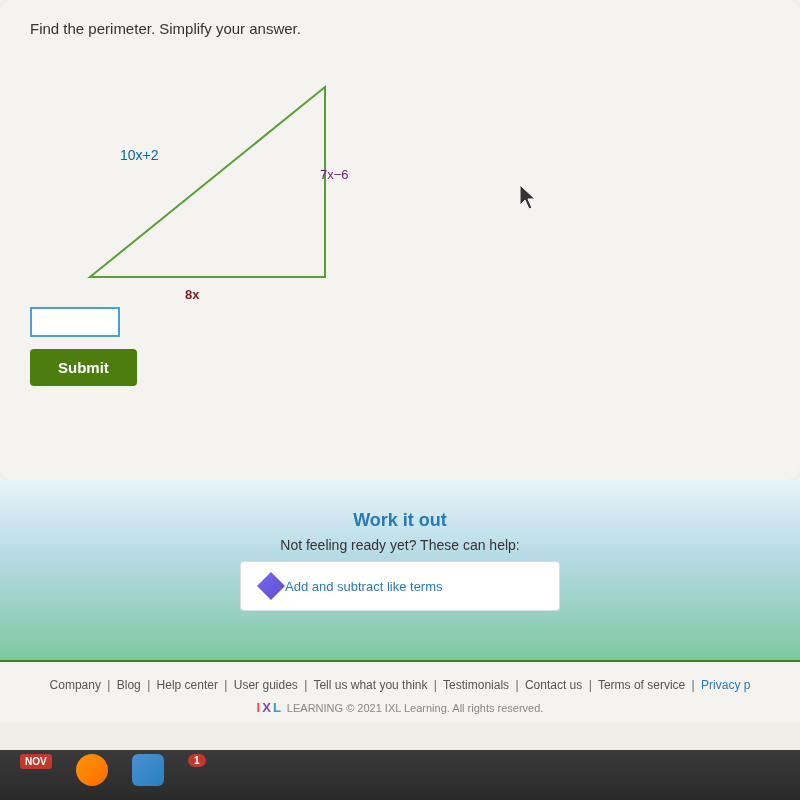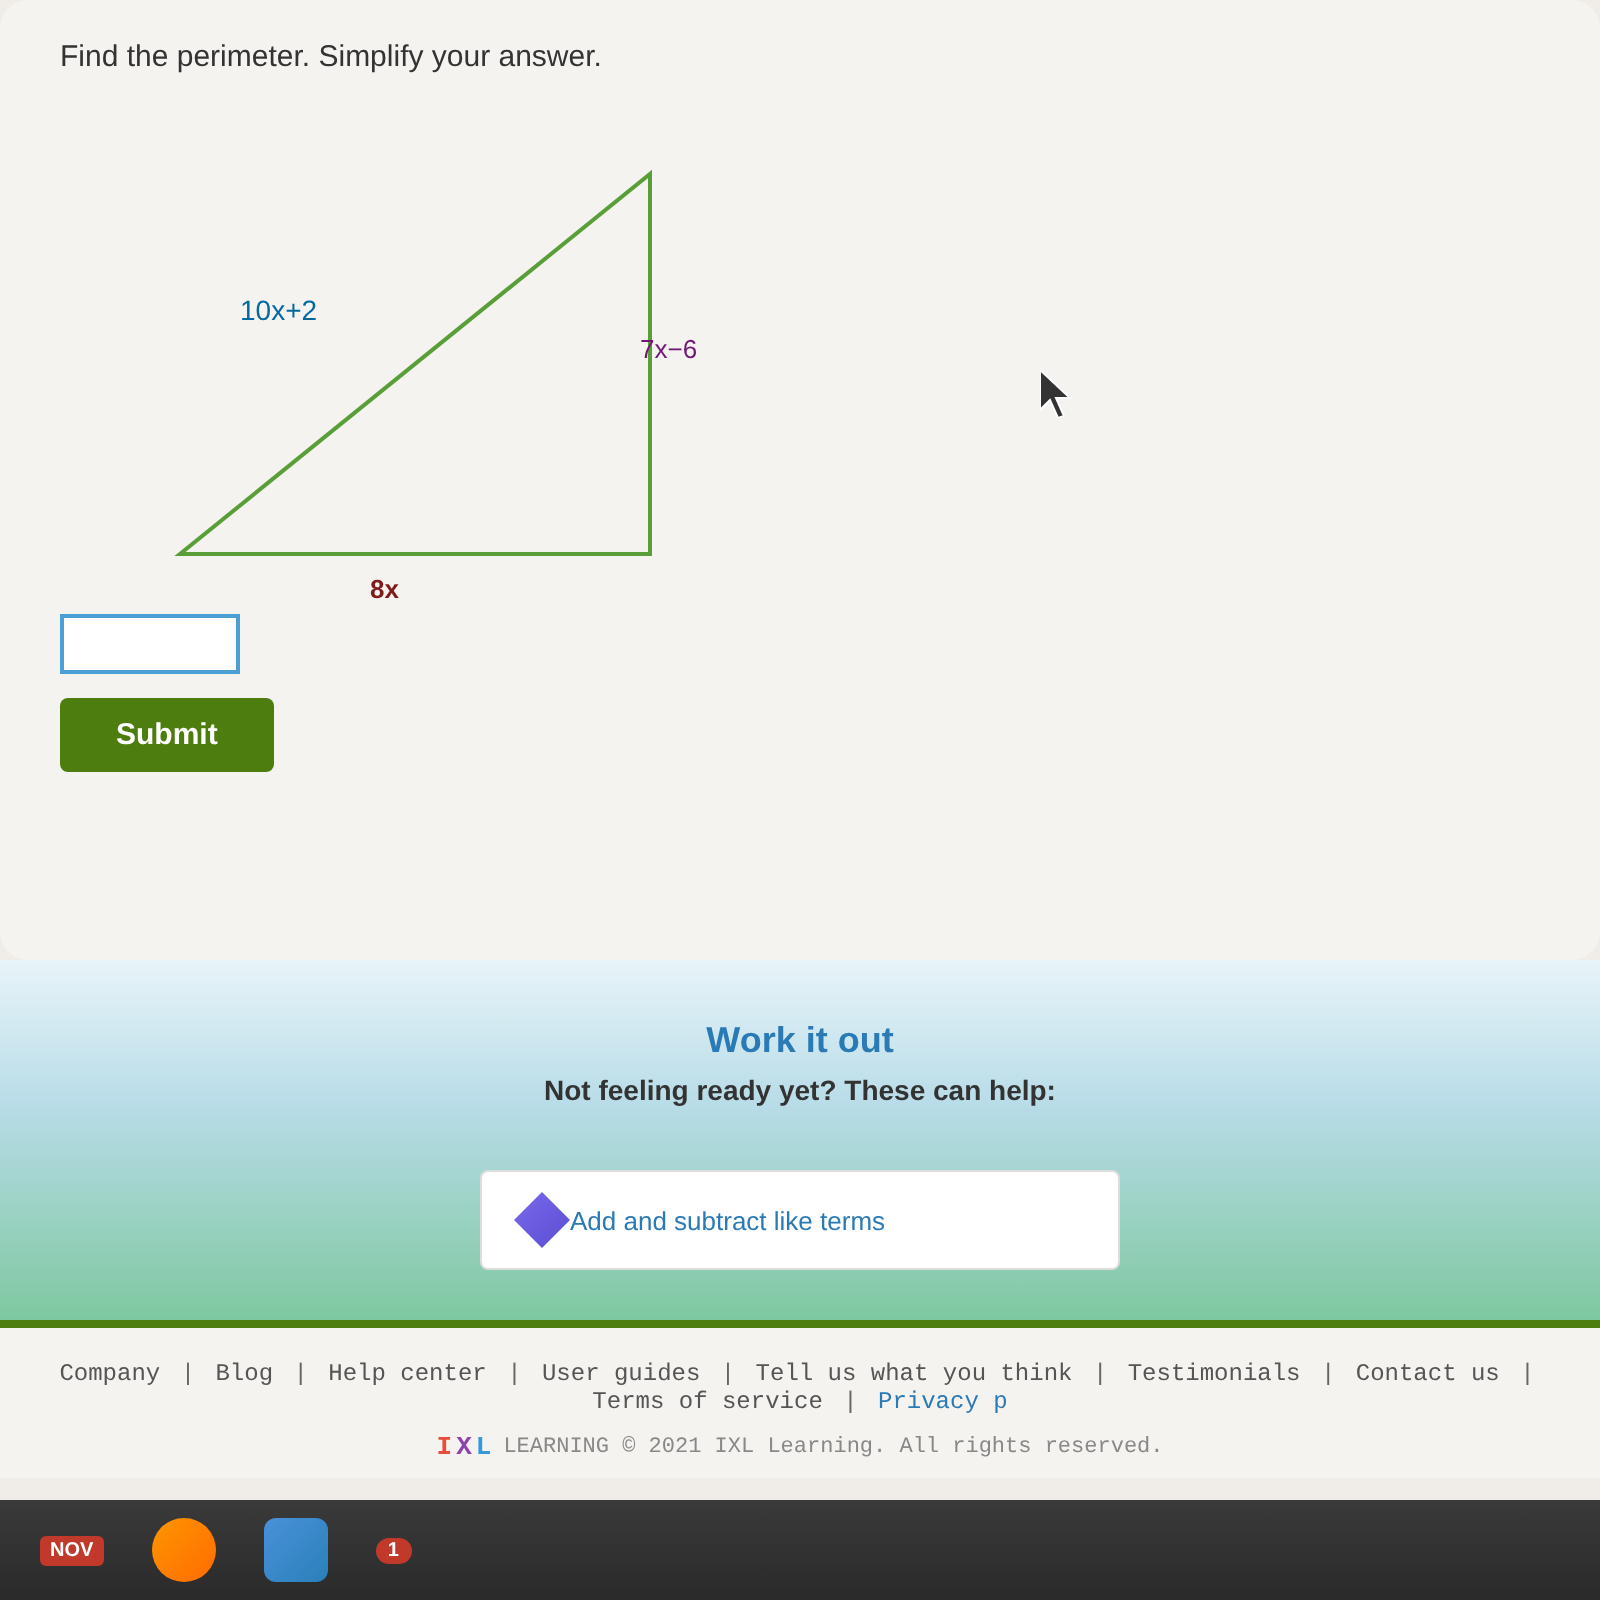--- a/index.html
+++ b/index.html
@@ -107,22 +107,21 @@
     .work-it-out-title {
       color: #2a7ab5;
       font-size: 18px;
       font-weight: bold;
       margin-bottom: 6px;
     }
 
     .work-it-out-subtitle {
       color: #333;
       font-size: 14px;
-      margin-bottom: 32px;
-      font-weight: bold;
+      margin-bottom: 8px;
     }
 
     .resource-cards {
       display: flex;
       gap: 10px;
       justify-content: center;
     }
 
     .resource-card {
       background: white;
@@ -169,22 +168,21 @@
       font-size: 13px;
       color: #2a7ab5;
       text-decoration: none;
     }
 
     
     .footer {
       background: #f5f3ef;
       padding: 16px 20px 8px;
       text-align: center;
-      border-top: 4px solid #4d7c0f;
-      font-family: Liberation Mono, monospace;
+      border-top: 2px solid #4d7c0f;
     }
 
     .footer-links {
       font-size: 12px;
       color: #555;
       margin-bottom: 8px;
     }
 
     .footer-links span {
       color: #666;
@@ -221,21 +219,21 @@
 
     
     .taskbar {
       position: absolute;
       bottom: 0;
       left: 0;
       width: 800px;
       height: 50px;
       background: linear-gradient(180deg, #3a3a3a 0%, #2a2a2a 100%);
       display: flex;
-      align-items: center;
+      align-items: flex-start;
       padding: 0 10px;
       gap: 4px;
     }
 
     .taskbar-item {
       display: flex;
       align-items: center;
       justify-content: center;
       padding: 4px 10px;
       border-radius: 4px;

